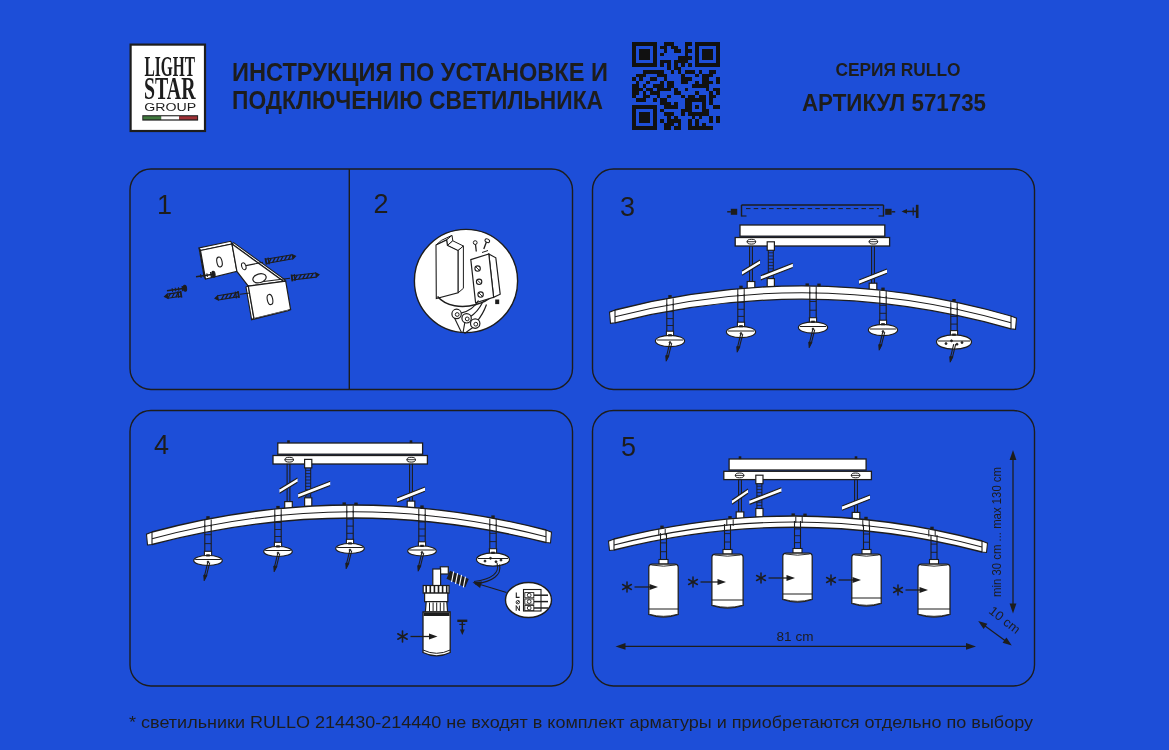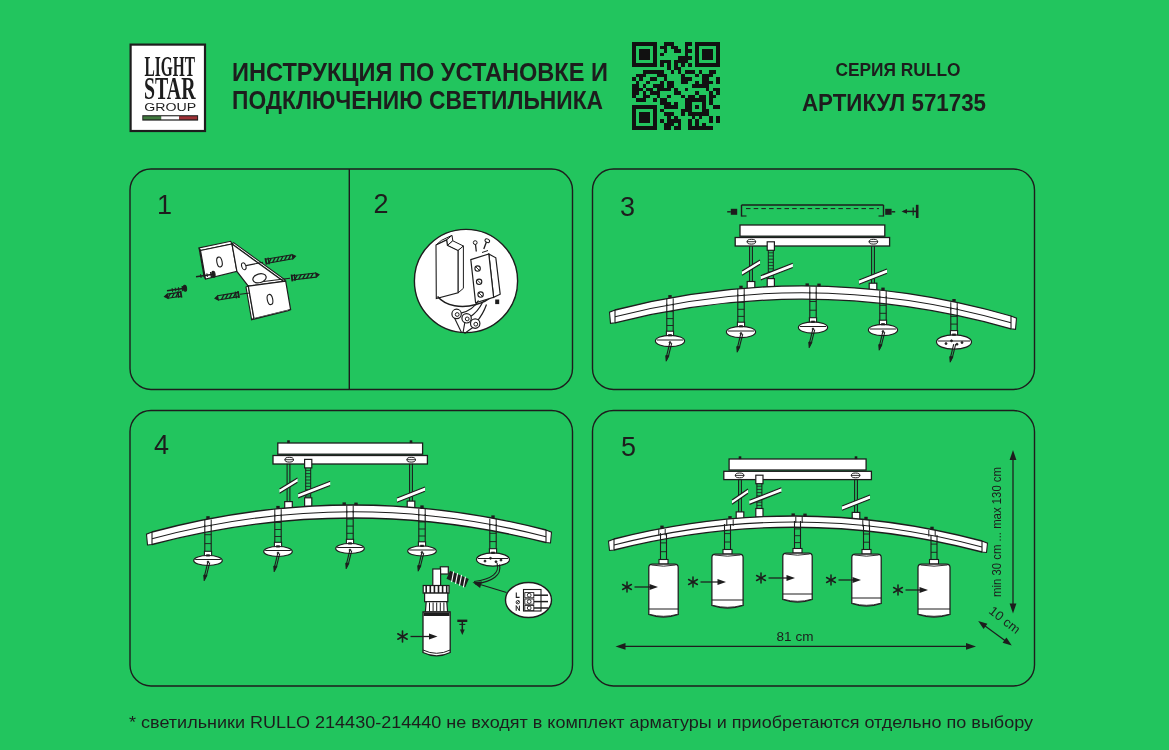--- a/index.html
+++ b/index.html
@@ -1,16 +1,16 @@
 <!DOCTYPE html>
 <html><head>
 <meta charset="utf-8">
 <style>
   html,body { margin:0; padding:0; background:#fff; }
-  #page { position:relative; width:1169px; height:750px; background:#22c55e; overflow:hidden;
+  #page { position:relative; width:1169px; height:750px; background:#1d4ed8; overflow:hidden;
           font-family:"Liberation Sans", sans-serif; }
 </style>
 </head>
 <body>
 <div id="page">
 <svg width="1169" height="750" viewBox="0 0 1169 750">
 <rect x="130" y="169" width="442.5" height="220.5" rx="21" fill="none" stroke="#1d1d1d" stroke-width="1.4"></rect>
 <rect x="592.5" y="169" width="442" height="220.5" rx="21" fill="none" stroke="#1d1d1d" stroke-width="1.4"></rect>
 <rect x="130" y="410.5" width="442.5" height="275.5" rx="21" fill="none" stroke="#1d1d1d" stroke-width="1.4"></rect>
 <rect x="592.5" y="410.5" width="442" height="275.5" rx="21" fill="none" stroke="#1d1d1d" stroke-width="1.4"></rect>

